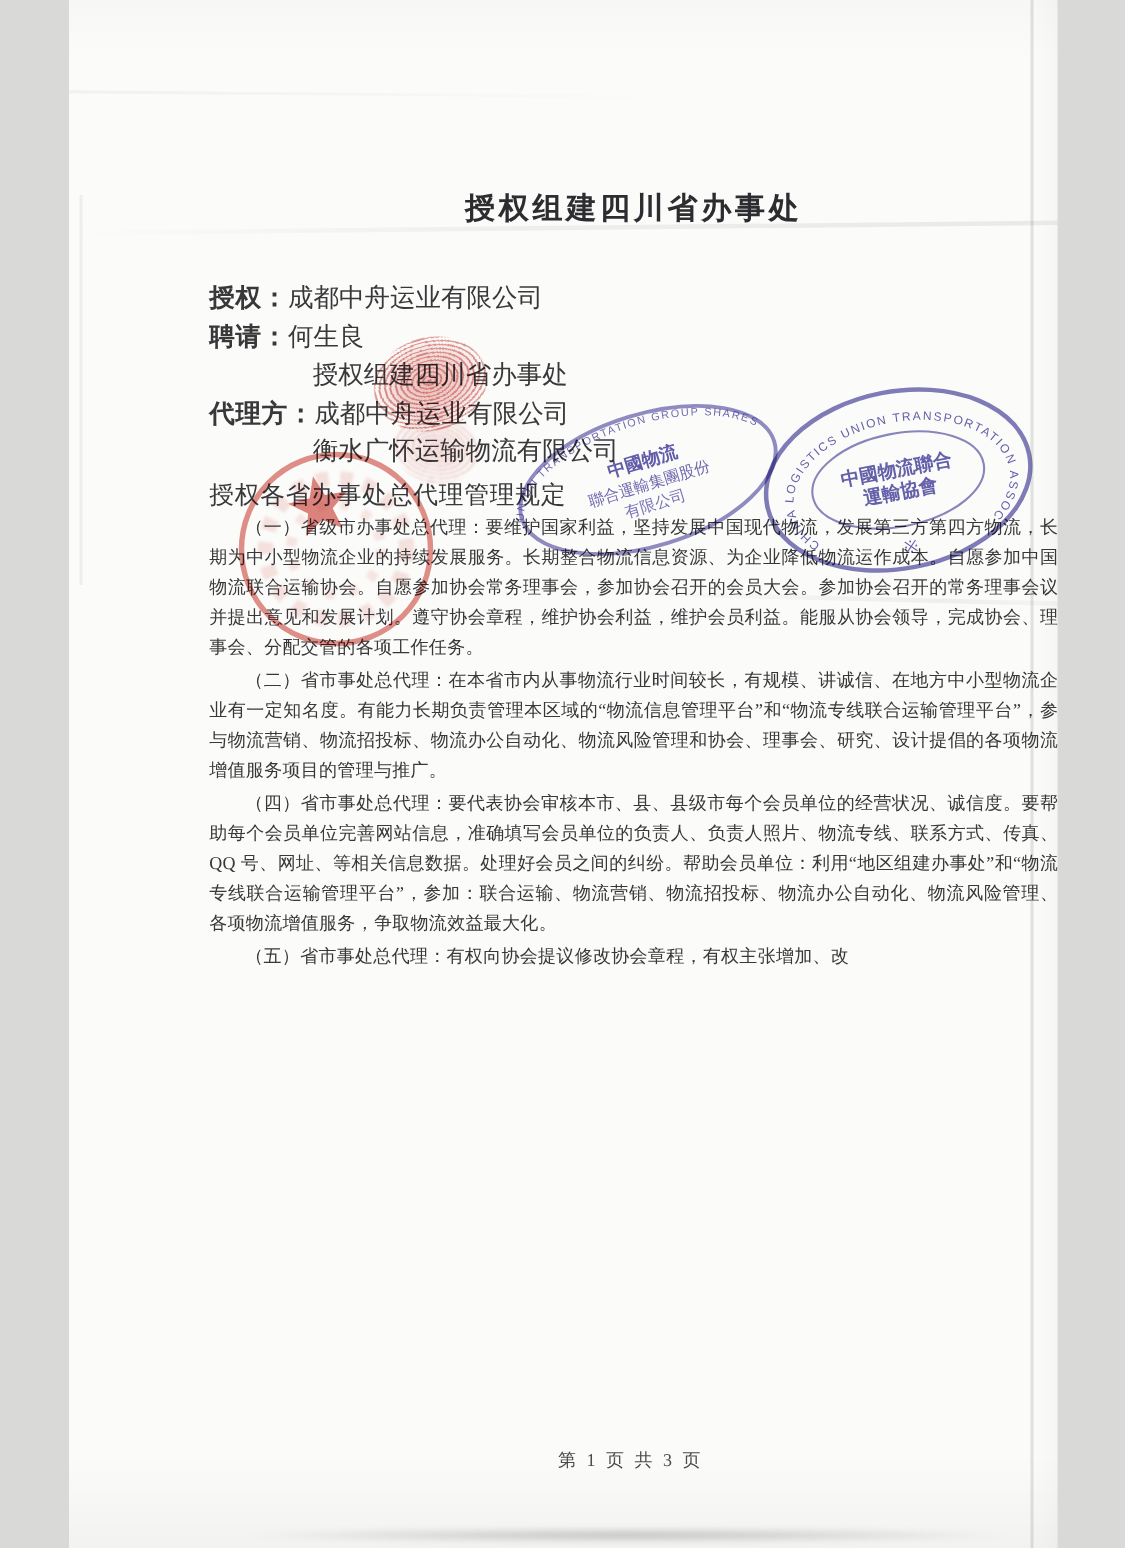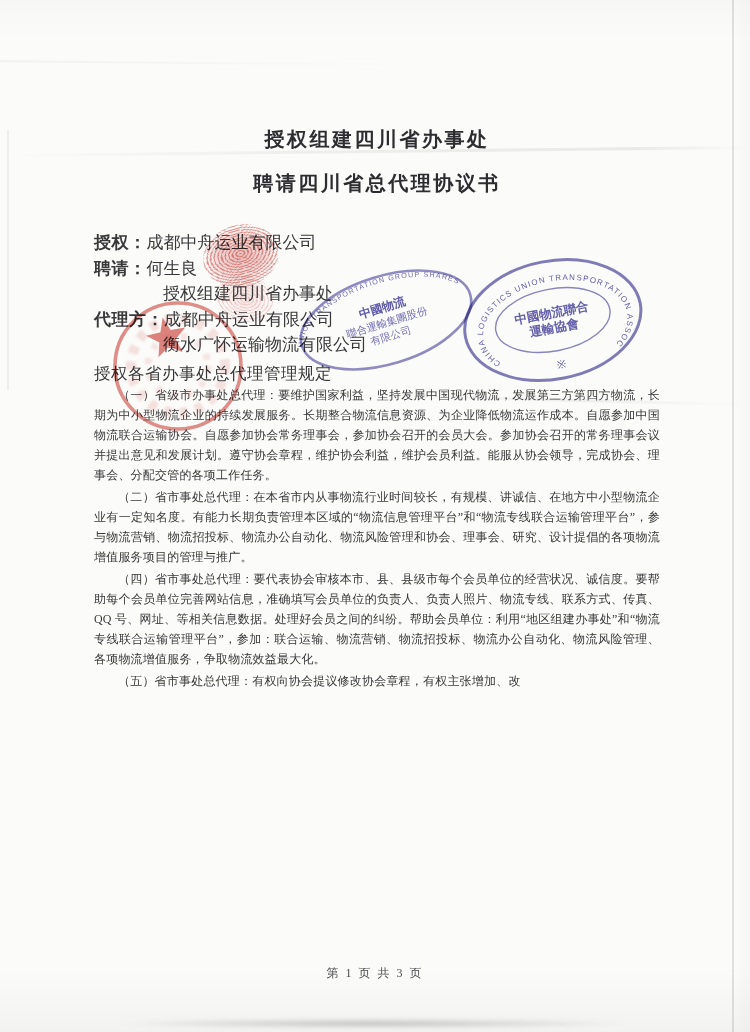--- a/index.html
+++ b/index.html
@@ -1,17 +1,17 @@
 <!DOCTYPE html>
 <html><head>
 <meta charset="utf-8">
 <style>
   html,body{margin:0;padding:0;background:#d9d9d7;}
   .paper{
-    position:relative;width:750px;height:1032px;margin:0 auto;overflow:hidden;
+    position:relative;width:659px;height:1032px;margin:0 auto;overflow:hidden;
     background:
       linear-gradient(180deg, rgba(0,0,0,.015) 0%, rgba(0,0,0,0) 4%, rgba(0,0,0,0) 94%, rgba(0,0,0,.035) 100%),
       #fbfbf9;
     font-family:"Liberation Serif","DejaVu Serif",serif;
     color:#38383a;
   }
   .content{position:absolute;left:94px;top:0;width:566px;}
   .title{font-size:20px;font-weight:bold;letter-spacing:2.5px;text-align:center;line-height:30px;color:#2d2d31;}
   .title.t1{margin-top:124px;}
   .title.t2{margin-top:14px;}
@@ -62,21 +62,20 @@
 
 <div class="paper">
 
   <div class="crease c1"></div>
   <div class="crease c2"></div>
   <div class="crease c3"></div>
   <div class="edge-left"></div>
 
   <div class="content">
     <div class="title t1">授权组建四川省办事处</div>
-    <div class="title t2">聘请四川省总代理协议书</div>
 
     <div class="fields">
       <div class="field"><span class="flabel">授权：</span><span class="fvalue">成都中舟运业有限公司</span></div>
       <div class="field"><span class="flabel">聘请：</span><span class="fvalue">何生良</span></div>
       <div class="field indent"><span class="fvalue">授权组建四川省办事处</span></div>
       <div class="field"><span class="flabel">代理方：</span><span class="fvalue">成都中舟运业有限公司</span></div>
       <div class="field indent"><span class="fvalue">衡水广怀运输物流有限公司</span></div>
     </div>
 
     <div class="section-heading">授权各省办事处总代理管理规定</div>

